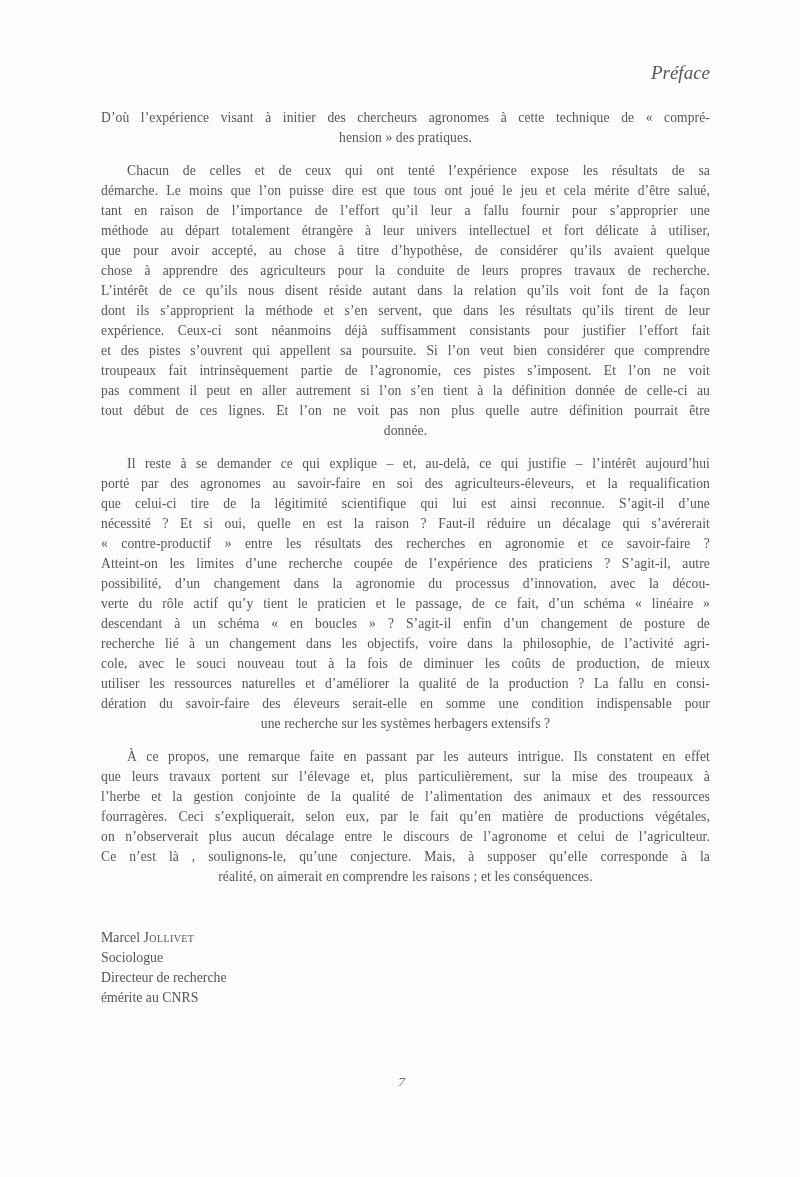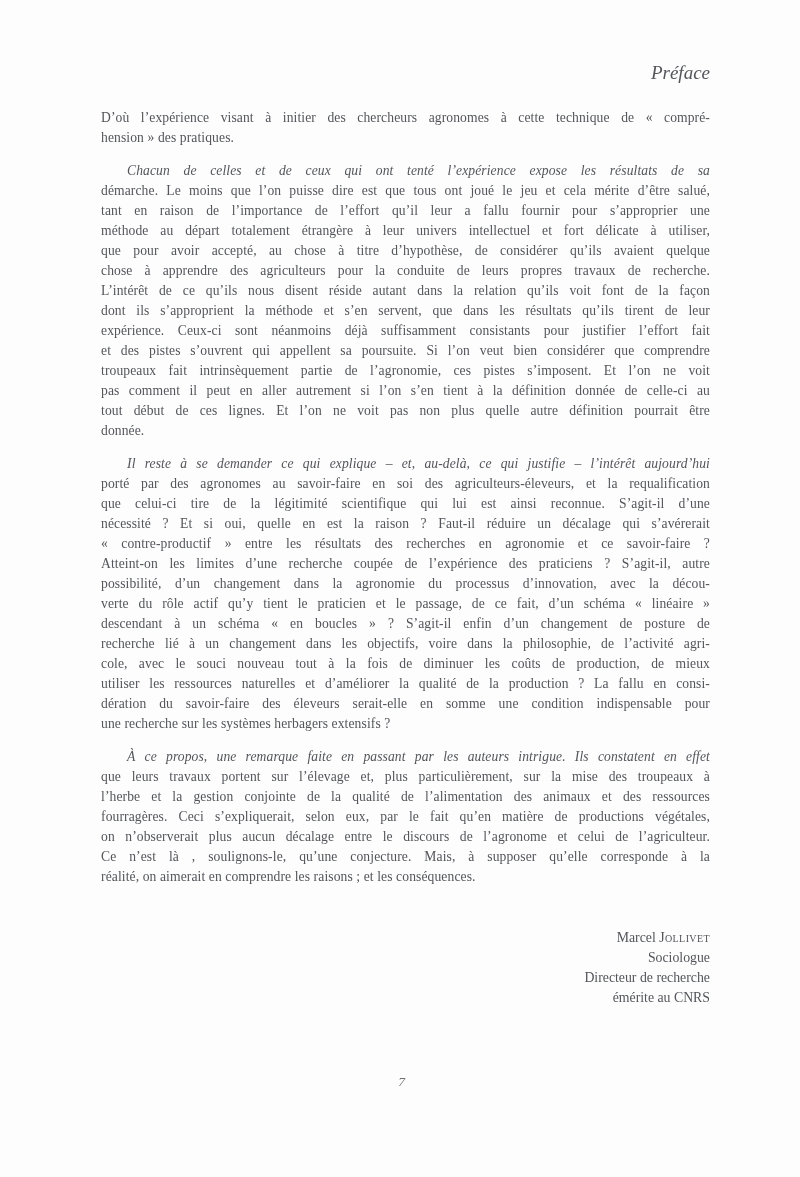--- a/index.html
+++ b/index.html
@@ -32,25 +32,24 @@
   .line {
     font-size: 13.6px;
     line-height: 20px;
     letter-spacing: 0.1px;
   }
   .just {
     text-align: justify;
     text-align-last: justify;
     -moz-text-align-last: justify;
   }
-  .last-line { text-align: left; }
-  .indent-first { text-indent: 26px; font-style: italic; }
+  .last-line { text-align: center; }
+  .indent-first { text-indent: 26px; }
   .signature {
     margin-top: 41px;
-    text-align: right;
     font-family: Liberation Serif, serif;
   }
   .sig-line {
     font-size: 13.8px;
     line-height: 20px;
   }
   .sc { font-variant: small-caps; letter-spacing: 0.4px; }
   .page-footer {
     position: absolute;
     top: 1074px; left: 93px; right: 90px;

